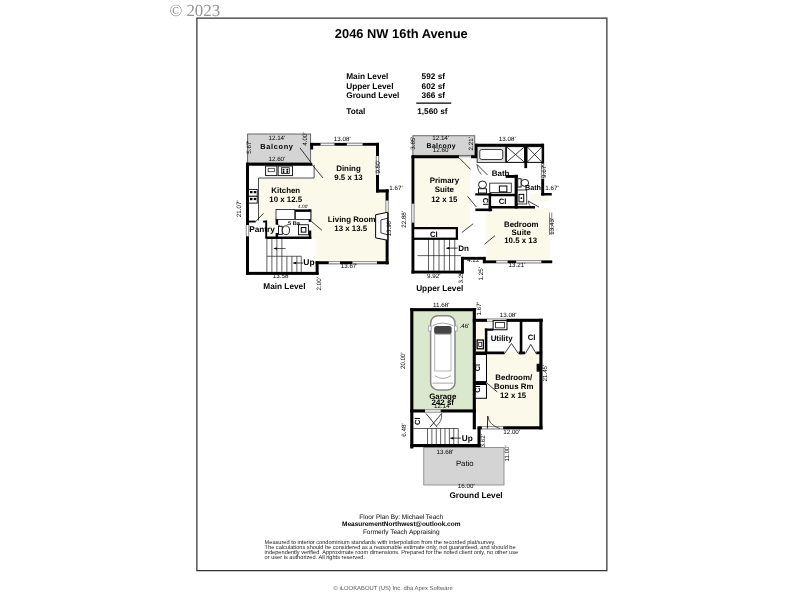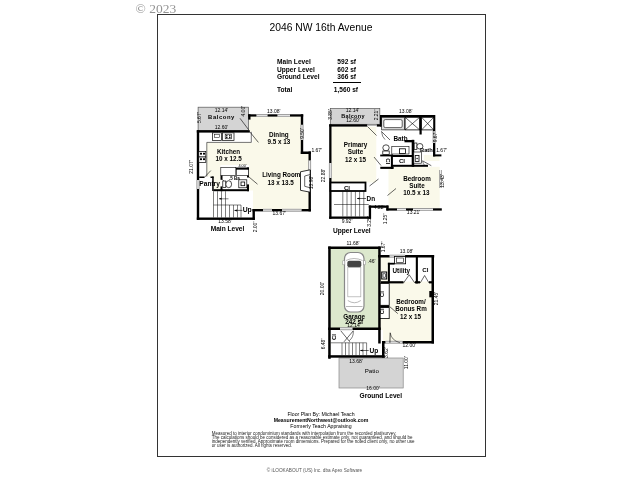--- a/index.html
+++ b/index.html
@@ -12,21 +12,21 @@
 .lvl{font-size:6.6px;font-weight:bold;}
 </style>
 </head>
 <body>
 <div id="page">
 
 <div class="abs" style="left:135.5px;top:0.5px;font-family:'Liberation Serif',serif;font-size:13.5px;color:#949494;">© 2023</div>
 
 <div class="abs" style="left:156.5px;top:13.5px;width:327px;height:441px;border:1px solid #333;"></div>
 
-<div class="abs" style="left:161px;top:23.2px;width:320px;text-align:center;font-size:10.3px;line-height:10px;font-weight:normal;">2046 NW 16th Avenue</div>
+<div class="abs" style="left:161px;top:23.2px;width:320px;text-align:center;font-size:10.3px;line-height:10px;font-weight:bold;">2046 NW 16th Avenue</div>
 
 
 <div class="abs" style="left:277px;top:58px;font-size:6.6px;font-weight:bold;line-height:7.7px;">Main Level<br>Upper Level<br>Ground Level<br><span style="display:inline-block;height:4px;"></span><br></div>
 <div class="abs" style="left:277px;top:85.5px;font-size:6.6px;font-weight:bold;">Total</div>
 
 <div class="abs" style="left:300px;top:58px;width:56px;text-align:right;font-size:6.6px;font-weight:bold;line-height:7.7px;">592 sf<br>602 sf<br>366 sf</div>
 <div class="abs" style="left:300px;top:85.5px;width:58px;text-align:right;font-size:6.6px;font-weight:bold;">1,560 sf</div>
 
 <div class="abs" style="left:333px;top:82px;width:28px;height:1px;background:#000;"></div>
 

